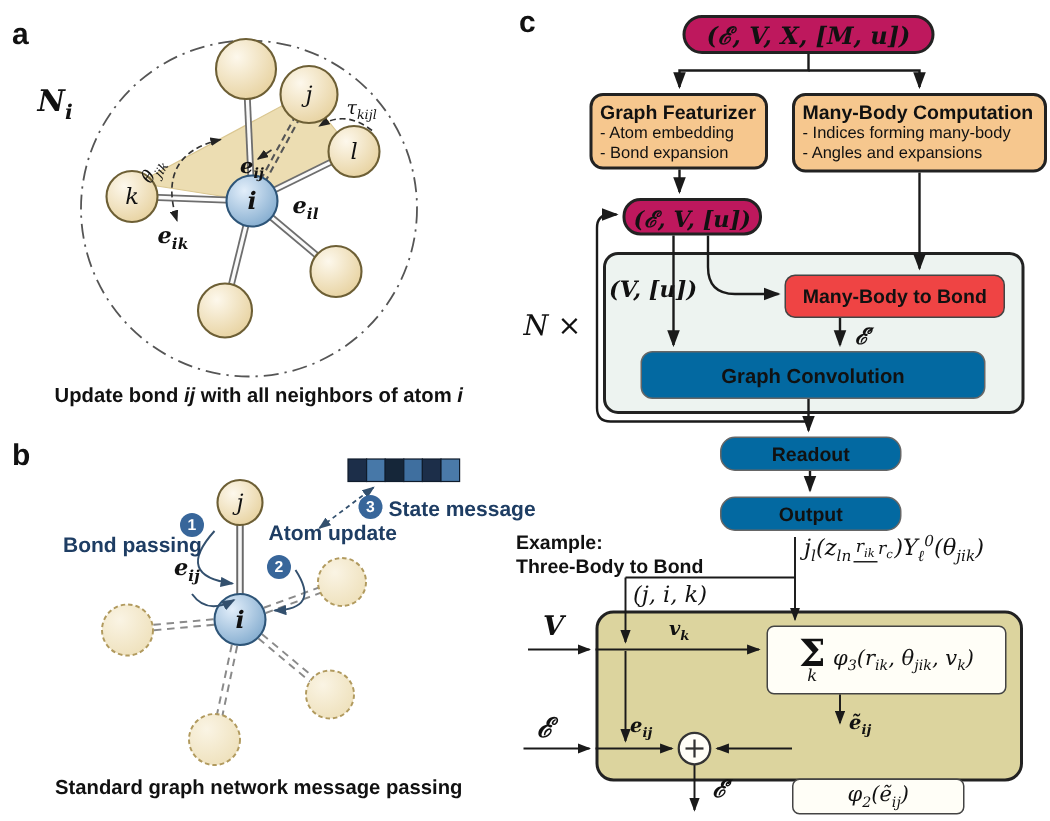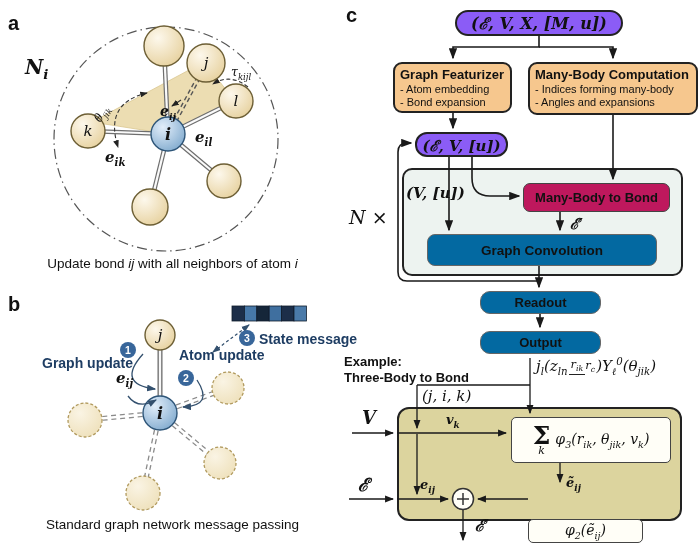--- a/index.html
+++ b/index.html
@@ -7,31 +7,31 @@
           font-family:"Liberation Sans",sans-serif;color:#111;}
   svg{position:absolute;overflow:visible;}
   .lbl{position:absolute;white-space:nowrap;}
   .m{font-family:"DejaVu Serif",serif;font-style:italic;}
   .m sub{font-size:68%;font-style:italic;}
   .m sup{font-size:68%;}
   .bold{font-weight:bold;}
   .panel-letter{font-size:20px;font-weight:bold;font-family:"Liberation Sans",sans-serif;}
   .center{transform:translate(-50%,-50%);}
   .navy{color:#1e3d63;font-weight:bold;font-family:"Liberation Sans",sans-serif;}
-  .caption{font-size:13.5px;font-weight:normal;text-align:center;}
+  .caption{font-size:13.5px;font-weight:bold;text-align:center;}
   .stepnum{position:absolute;color:#fff;font-size:10.5px;font-weight:bold;transform:translate(-50%,-50%);}
   
   .cbox{position:absolute;box-sizing:border-box;display:flex;align-items:center;justify-content:center;}
-  .pink{background:#8b5cf6;border:2px solid #222;border-radius:13px;}
+  .pink{background:#be185d;border:2px solid #222;border-radius:13px;}
   .orange{background:#f6c78e;border:2px solid #222;border-radius:9px;flex-direction:column;
           align-items:flex-start;justify-content:flex-start;padding:3px 5px;}
   .orange .t{font-size:13px;font-weight:bold;line-height:1.2;}
   .orange .it{font-size:11px;line-height:1.25;}
   .container-box{background:#edf3f0;border:2px solid #222;border-radius:10px;}
-  .khaki-dk{background:#be185d;border:1.5px solid #444;border-radius:7px;font-size:13px;font-weight:bold;}
+  .khaki-dk{background:#ef4444;border:1.5px solid #444;border-radius:7px;font-size:13px;font-weight:bold;}
   .yellow{background:#0369a1;border:1.5px solid #666;border-radius:8px;font-size:13px;font-weight:bold;}
   .khaki-big{background:#dcd49e;border:2px solid #222;border-radius:12px;}
   .white-inner{background:#fffef7;border:1.5px solid #444;border-radius:5px;}
   .tuple{font-family:"DejaVu Serif",serif;font-style:italic;font-weight:bold;}
   .frac{display:inline-flex;flex-direction:row;align-items:center;font-size:11.5px;line-height:1.1;margin:0 1px;}
   .frac .num{border-bottom:1px solid #222;padding:0 2px;}
   .sigma{display:inline-flex;flex-direction:column;align-items:center;line-height:.85;margin-right:5px;}
   .sigma .s{font-size:25px;font-style:normal;font-weight:bold;font-family:"DejaVu Serif",serif;}
   .sigma .k{font-size:11px;}
 </style>
@@ -173,21 +173,21 @@
         <circle cx="186" cy="88" r="8"></circle>
         <circle cx="247" cy="48" r="8"></circle>
     </g>
   </svg>
 
   <span class="stepnum" style="left:128px;top:350px;">1</span>
   <span class="stepnum" style="left:186px;top:378px;">2</span>
   <span class="stepnum" style="left:247px;top:338px;">3</span>
   <span class="lbl m center" style="left:160px;top:335px;font-size:15px;">j</span>
   <span class="lbl m bold center" style="left:160px;top:413px;font-size:16px;">i</span>
-  <span class="lbl navy" style="left:42px;top:355px;font-size:14px;">Graph update</span>
+  <span class="lbl navy" style="left:42px;top:355px;font-size:14px;">Bond passing</span>
   <span class="lbl m bold" style="left:116px;top:369px;font-size:15px;">e<sub>ij</sub></span>
   <span class="lbl navy" style="left:179px;top:347px;font-size:14px;">Atom update</span>
   <span class="lbl navy" style="left:259px;top:331px;font-size:14px;">State message</span>
   <div class="lbl caption" style="left:0;top:517px;width:345px;">Standard graph network message passing</div>
 
   <span class="lbl panel-letter" style="left:346px;top:4px;">c</span>
 
   <div class="cbox container-box" style="left:402px;top:168px;width:281px;height:108px;"></div>
   <div class="cbox pink tuple" style="left:455px;top:10px;width:168px;height:26px;font-size:16px;">
       <span>(ℰ, V, X, [M, u])</span>

